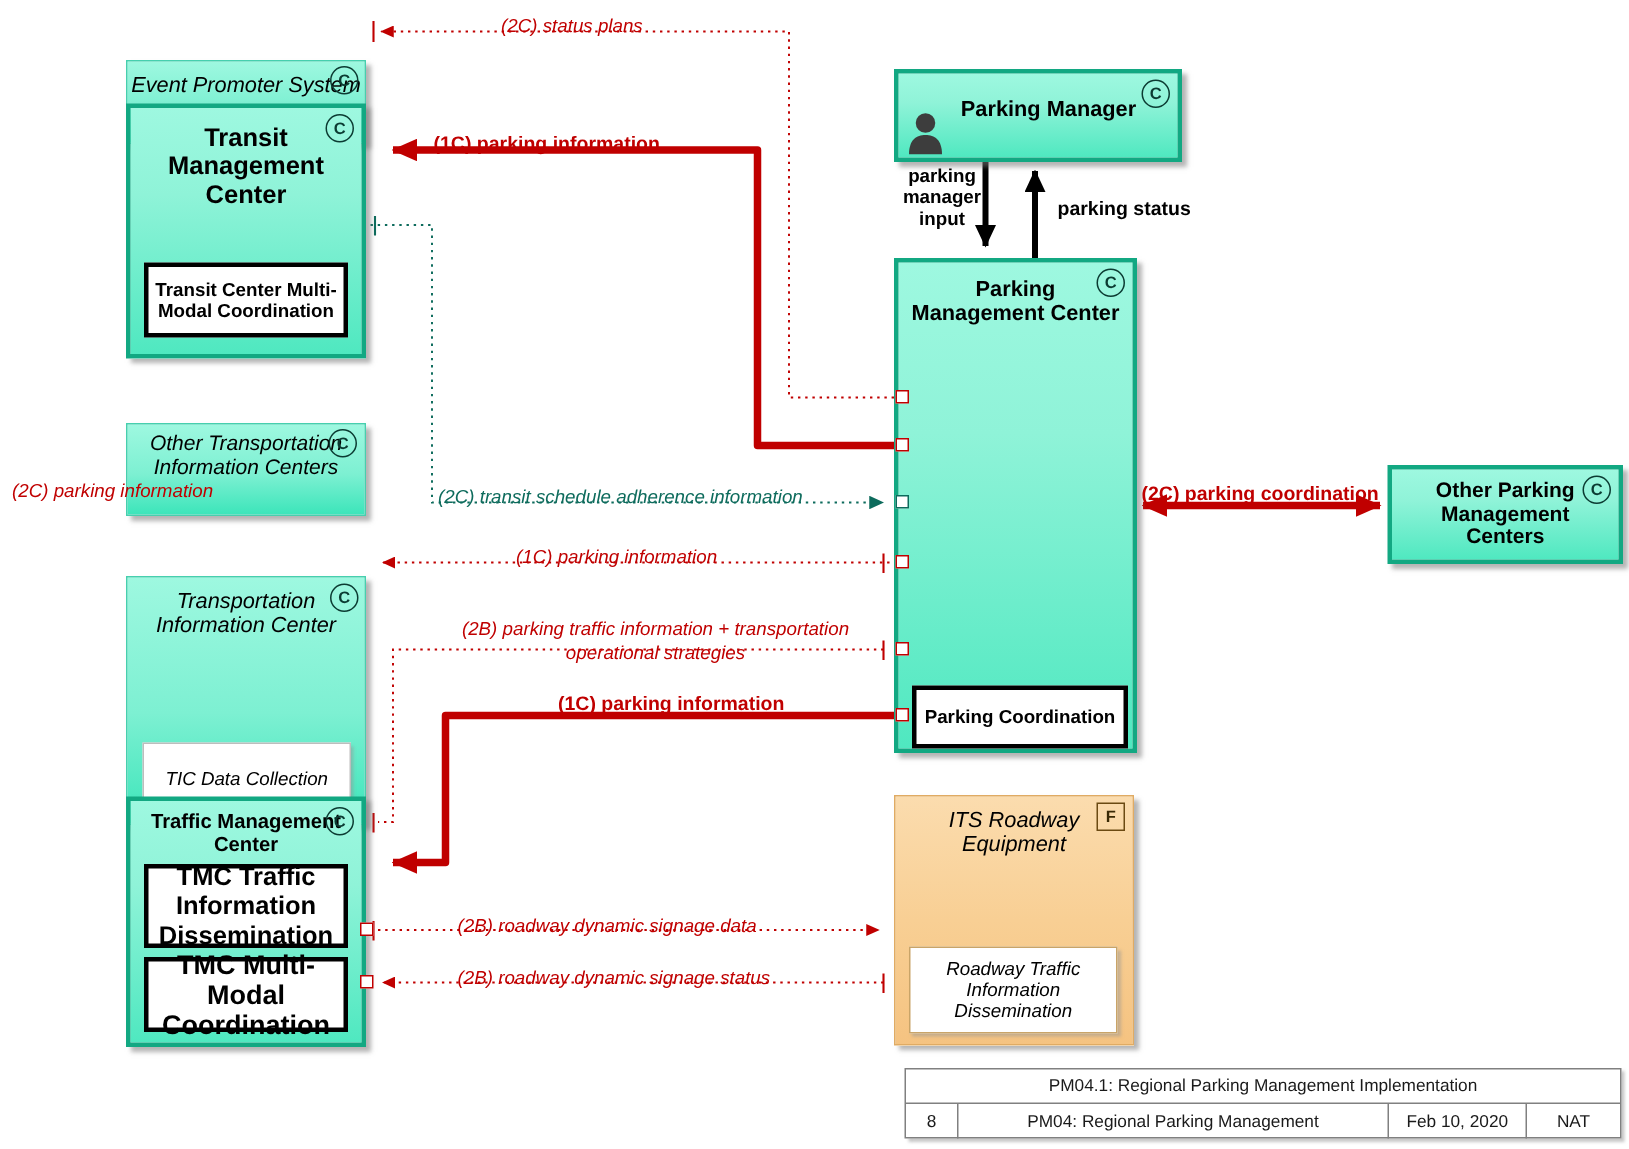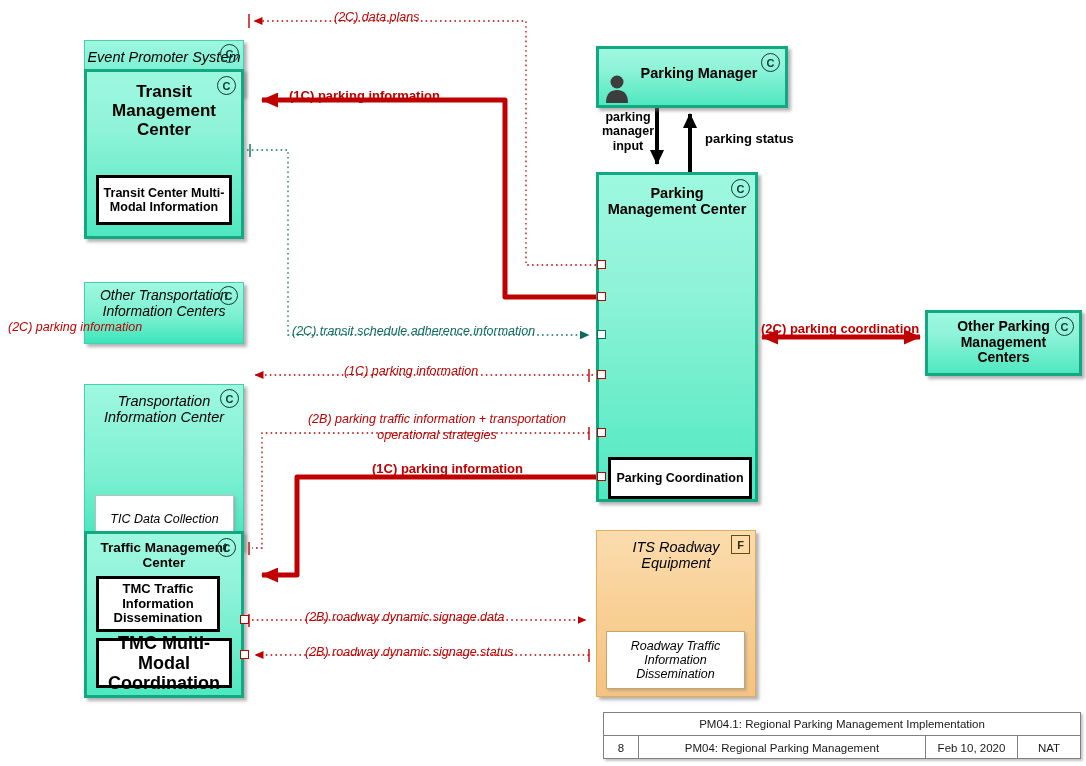--- a/index.html
+++ b/index.html
@@ -150,39 +150,39 @@
   </svg>
 
   <div class="ebox teal-plain" style="left:84px;top:4px;width:160px;height:56px;">
     <div class="title t-ital" style="top:8px;font-size:14.5px;">Event Promoter System</div>
     <div class="c-badge" style="right:4px;top:3px;">C</div>
   </div>
 
   <div class="ebox teal-impl" style="left:84px;top:69px;width:160px;height:170px;">
     <div class="title t-bold" style="top:10px;font-size:17px;padding:0 6px;">Transit Management Center</div>
     <div class="c-badge" style="right:5px;top:4px;">C</div>
-    <div class="fobj impl t-bold" style="left:9px;top:103px;width:136px;height:50px;font-size:12.5px;">Transit Center Multi-Modal Information</div>
+    <div class="fobj impl t-bold" style="left:9px;top:103px;width:136px;height:50px;font-size:12.5px;">Transit Center Multi-Modal Coordination</div>
   </div>
 
   <div class="ebox teal-plain" style="left:84px;top:246px;width:160px;height:62px;">
     <div class="title t-ital" style="top:5px;font-size:14px;padding:0 6px;">Other Transportation Information Centers</div>
     <div class="c-badge" style="right:5px;top:3px;">C</div>
   </div>
 
   <div class="ebox teal-plain" style="left:84px;top:348px;width:160px;height:166px;">
     <div class="title t-ital" style="top:8px;font-size:14.5px;padding:0 6px;">Transportation Information Center</div>
     <div class="c-badge" style="right:4px;top:4px;">C</div>
     <div class="fobj plain t-ital" style="left:10px;top:110px;width:139px;height:48px;
          font-size:12.5px;border:1px solid #bdbdbd;">TIC Data Collection</div>
   </div>
 
   <div class="ebox teal-impl" style="left:84px;top:531px;width:160px;height:167px;">
     <div class="title t-bold" style="top:6px;font-size:13.5px;padding:0 4px;">Traffic Management Center</div>
     <div class="c-badge" style="right:5px;top:4px;">C</div>
-    <div class="fobj impl t-bold" style="left:9px;top:42px;width:124px;height:56px;font-size:13px;">TMC Traffic Information Dissemination</div>
+    <div class="fobj impl t-bold" style="left:9px;top:42px;width:136px;height:56px;font-size:17px;">TMC Traffic Information Dissemination</div>
     <div class="fobj impl t-bold" style="left:9px;top:104px;width:136px;height:50px;font-size:18px;">TMC Multi-Modal Coordination</div>
   </div>
 
   <div class="ebox teal-impl" style="left:596px;top:46px;width:192px;height:62px;">
     <div class="title t-bold" style="top:16px;font-size:14.5px;padding-left:14px;">Parking Manager</div>
     <div class="c-badge" style="right:5px;top:4px;">C</div>
     <svg style="position:absolute;left:5px;bottom:2px;width:26px;height:30px;" viewBox="0 0 26 30">
       <circle cx="13" cy="9" r="6.5" fill="#3d3d3d"></circle>
       <path d="M2,30 C2,20 7,17 13,17 C19,17 24,20 24,30 Z" fill="#3d3d3d"></path>
     </svg>
@@ -207,21 +207,21 @@
 
   <div class="port" style="left:597px;top:260px;"></div>
   <div class="port" style="left:597px;top:292px;"></div>
   <div class="port tealp" style="left:597px;top:330px;"></div>
   <div class="port" style="left:597px;top:370px;"></div>
   <div class="port" style="left:597px;top:428px;"></div>
   <div class="port" style="left:597px;top:472px;"></div>
   <div class="port" style="left:240px;top:615px;"></div>
   <div class="port" style="left:240px;top:650px;"></div>
 
-  <div class="flabel" style="left:334px;top:10px;">(2C) data plans</div>
+  <div class="flabel" style="left:334px;top:10px;">(2C) status plans</div>
 
   <div class="flabel bold" style="left:289px;top:89px;font-size:13px;">(1C) parking information</div>
 
   <div class="flabel blk" style="left:597px;top:110px;width:62px;font-size:12.5px;">parking manager input</div>
 
   <div class="flabel blk" style="left:681px;top:132px;font-size:13px;white-space:nowrap;padding-left:24px;">parking status</div>
 
   <div class="flabel" style="left:8px;top:320px;">(2C) parking information</div>
 
   <div class="flabel teal" style="left:292px;top:324px;">(2C) transit schedule adherence information</div>

